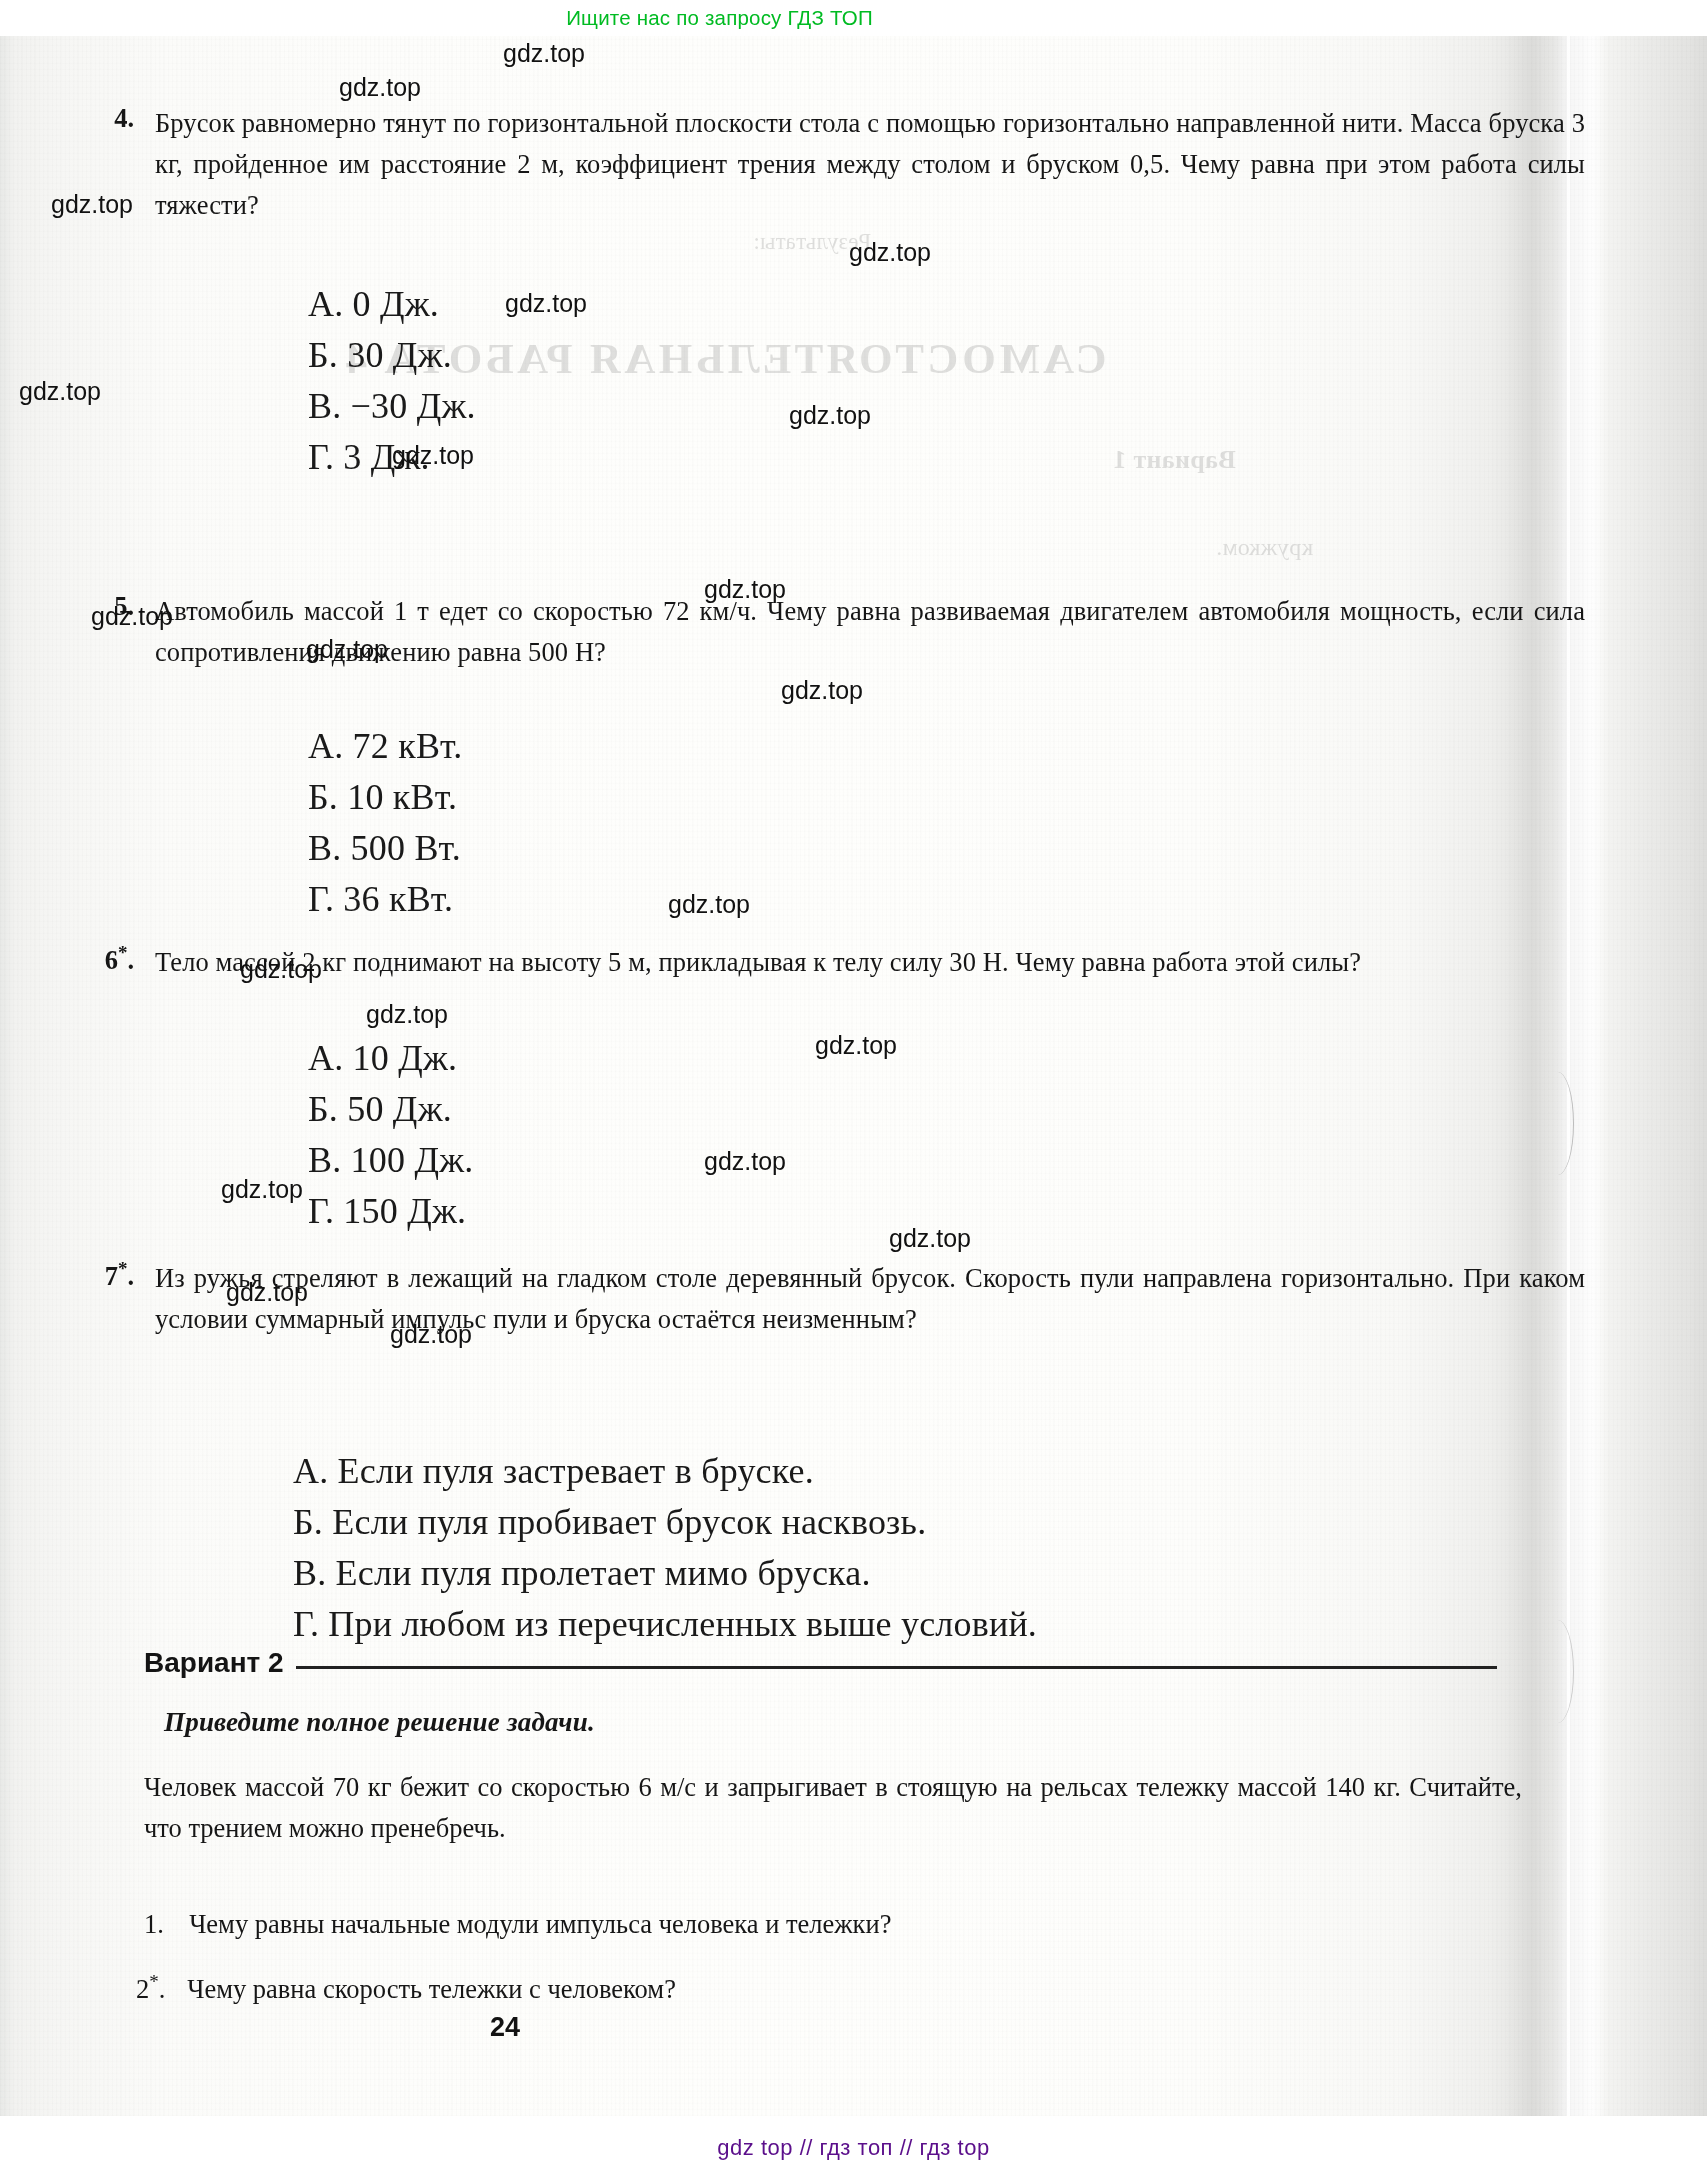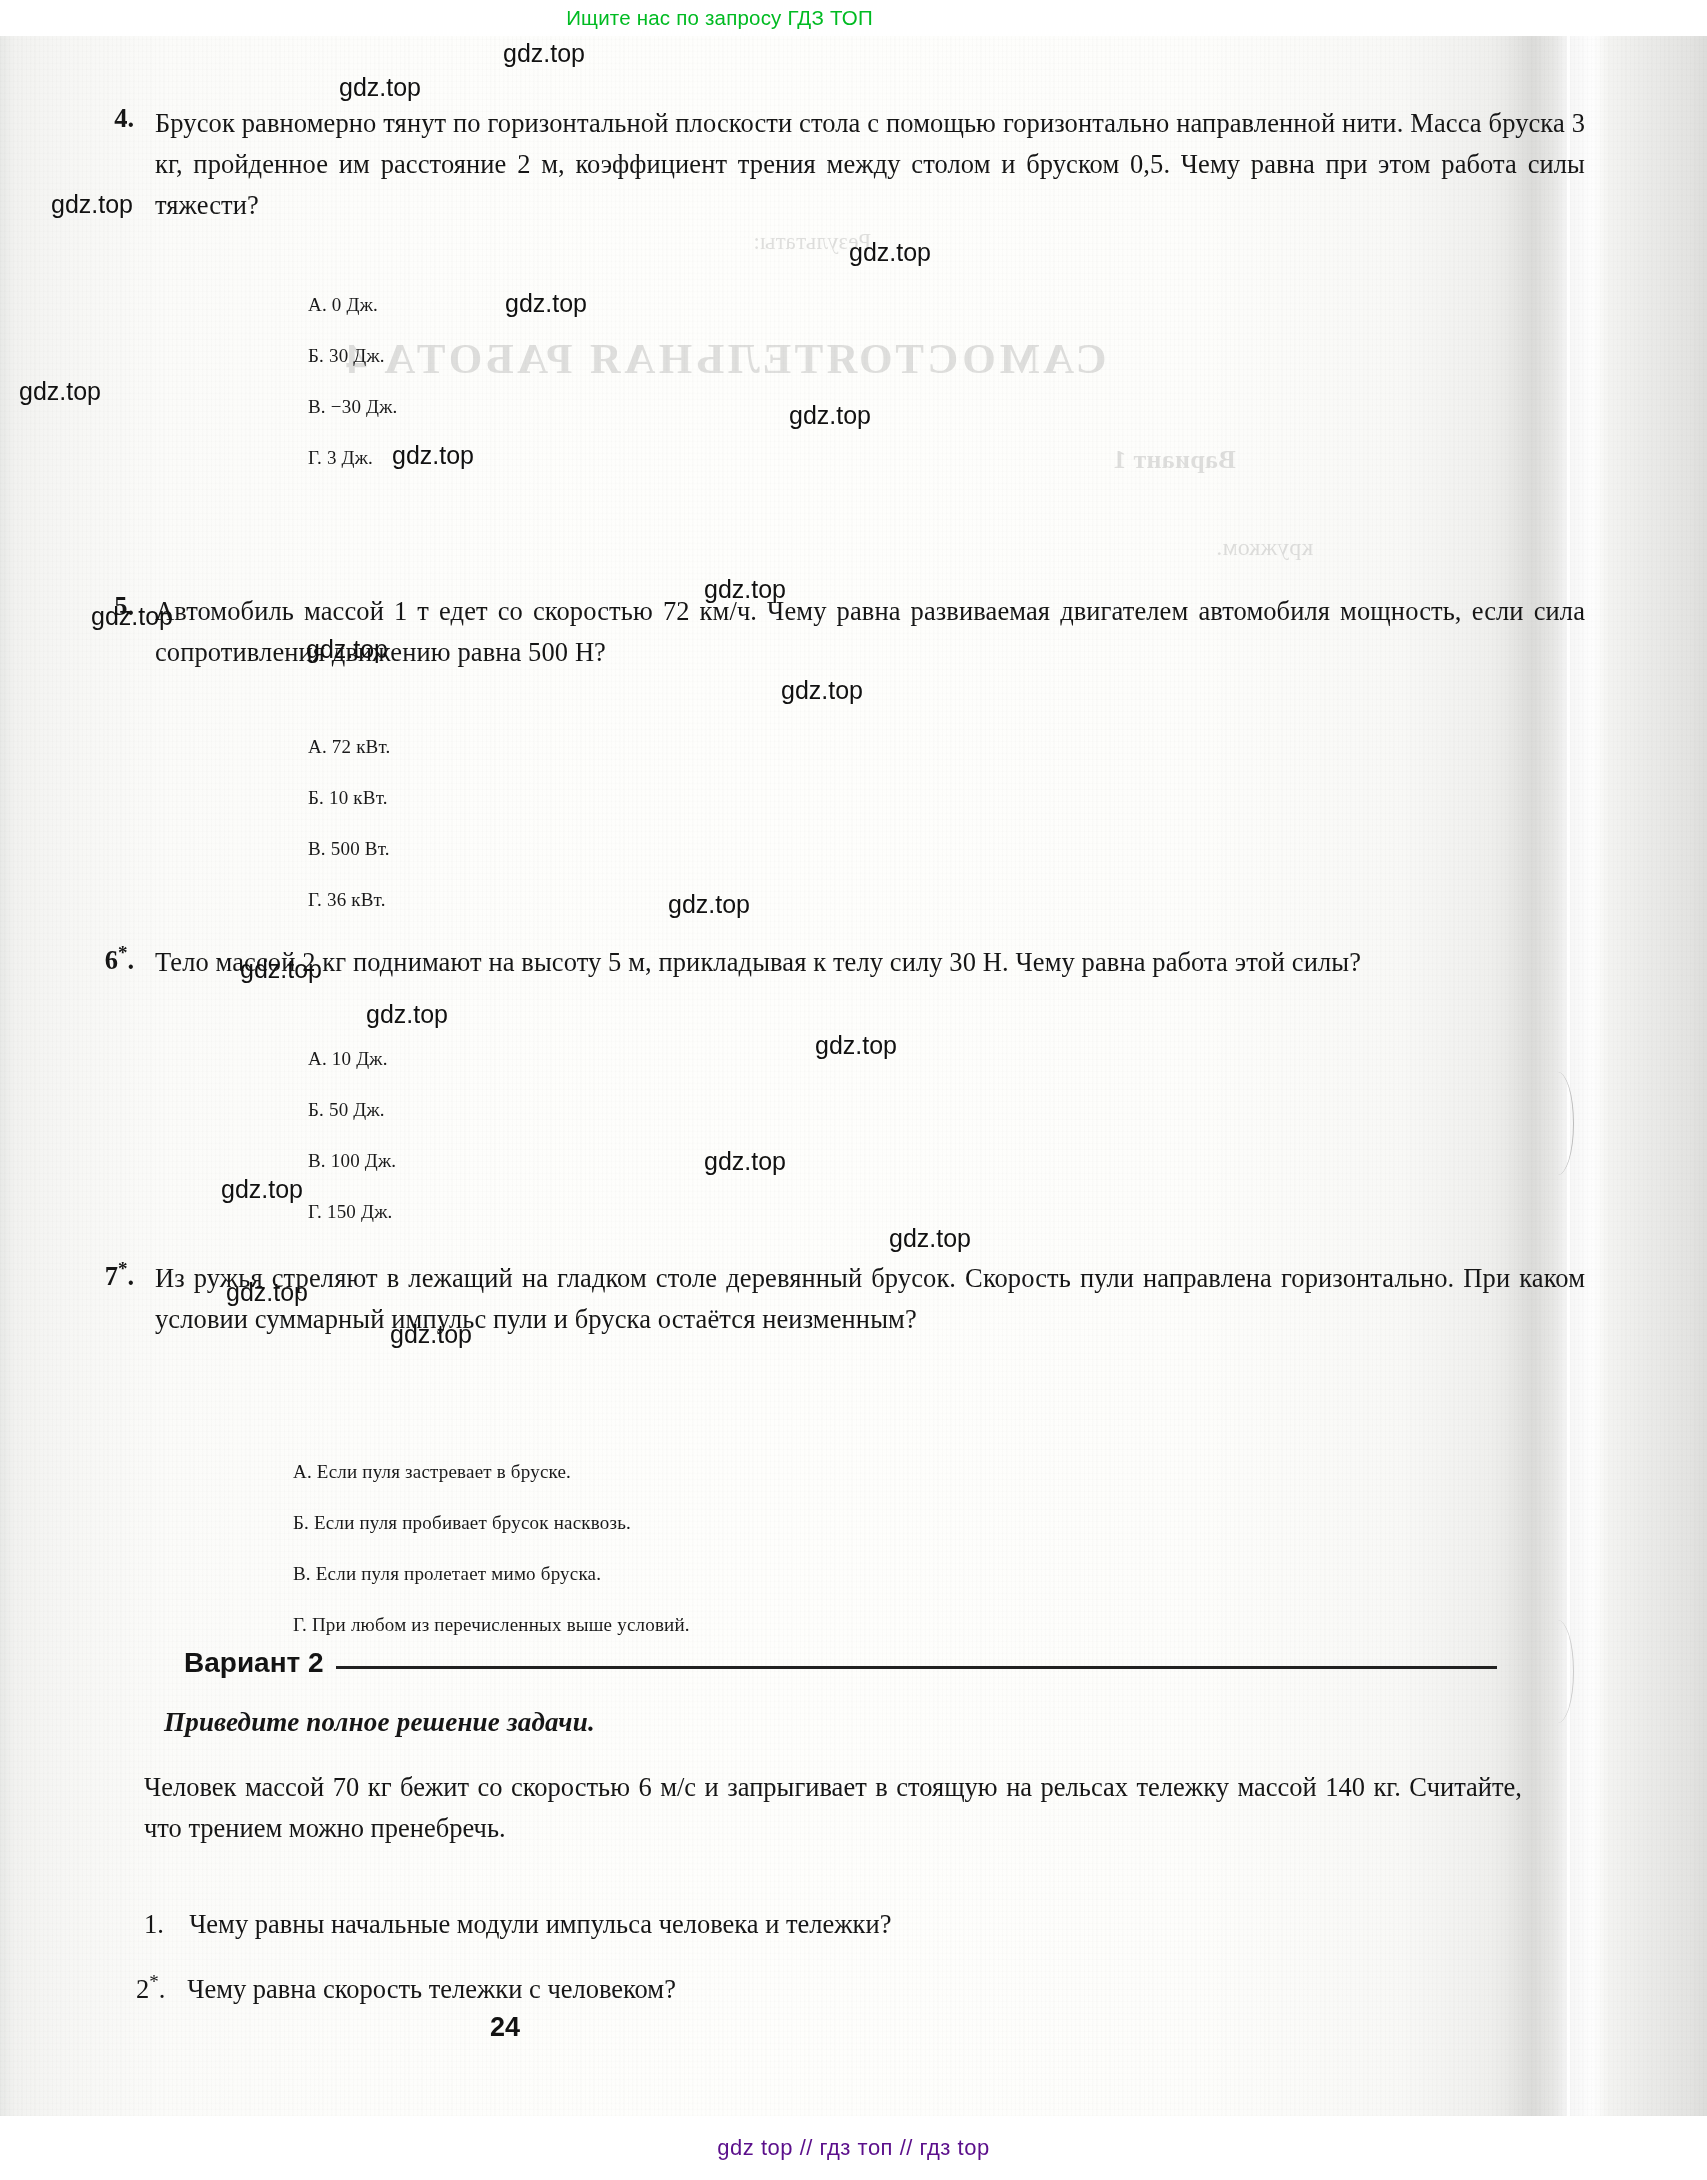--- a/index.html
+++ b/index.html
@@ -124,41 +124,40 @@
     width: 1430px;
     font-size: 26.5px;
     line-height: 41px;
     color: #161616;
     text-align: justify;
     letter-spacing: 0.1px;
   }
 
   .opt-list { position: absolute; }
   .opt {
-    font-size: 19px;
+    font-size: 36px;
     line-height: 51px;
     color: #1a1a1a;
     white-space: nowrap;
     letter-spacing: 0.2px;
   }
 
   
   #variant-head {
     position: absolute;
     left: 144px; top: 1611px;
     display: flex; align-items: center;
     width: 1353px;
   }
   #variant-head .v-label {
     font-family: "Liberation Sans", sans-serif;
     font-weight: bold;
     font-size: 28px;
     color: #141414;
     white-space: nowrap;
-    margin-left: 40px;
   }
   #variant-head .v-rule {
     flex: 1;
     height: 2.6px;
     background: #222;
     margin-left: 12px;
     margin-top: 8.6px;
   }
 
   #instruction {

